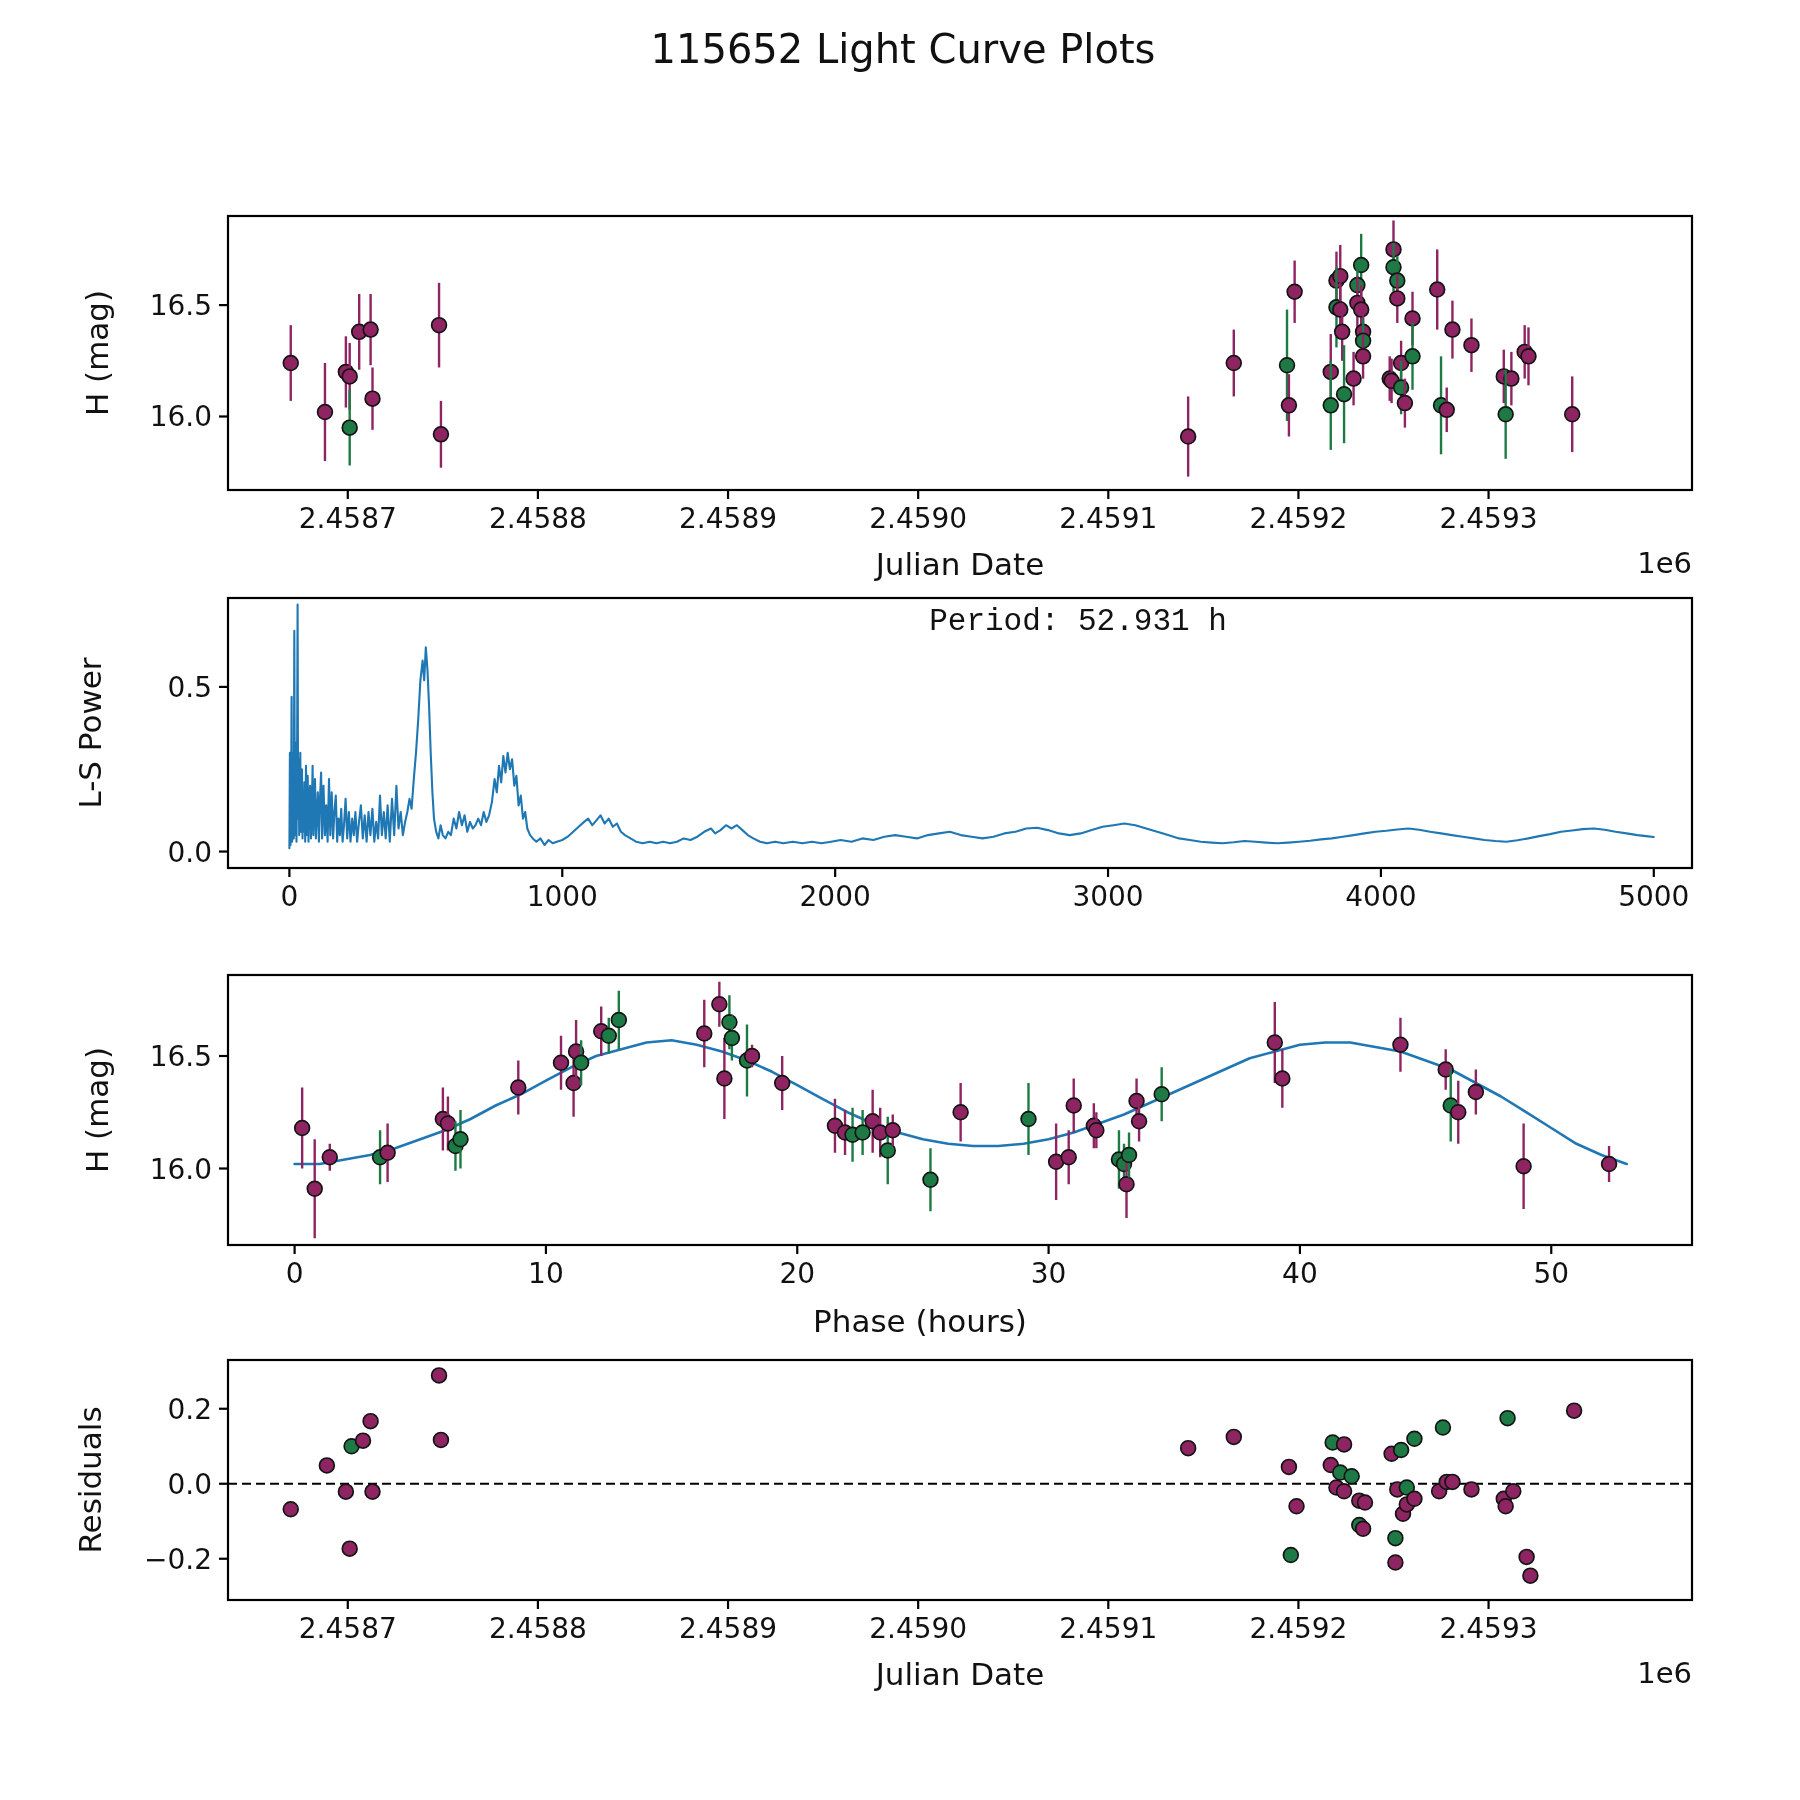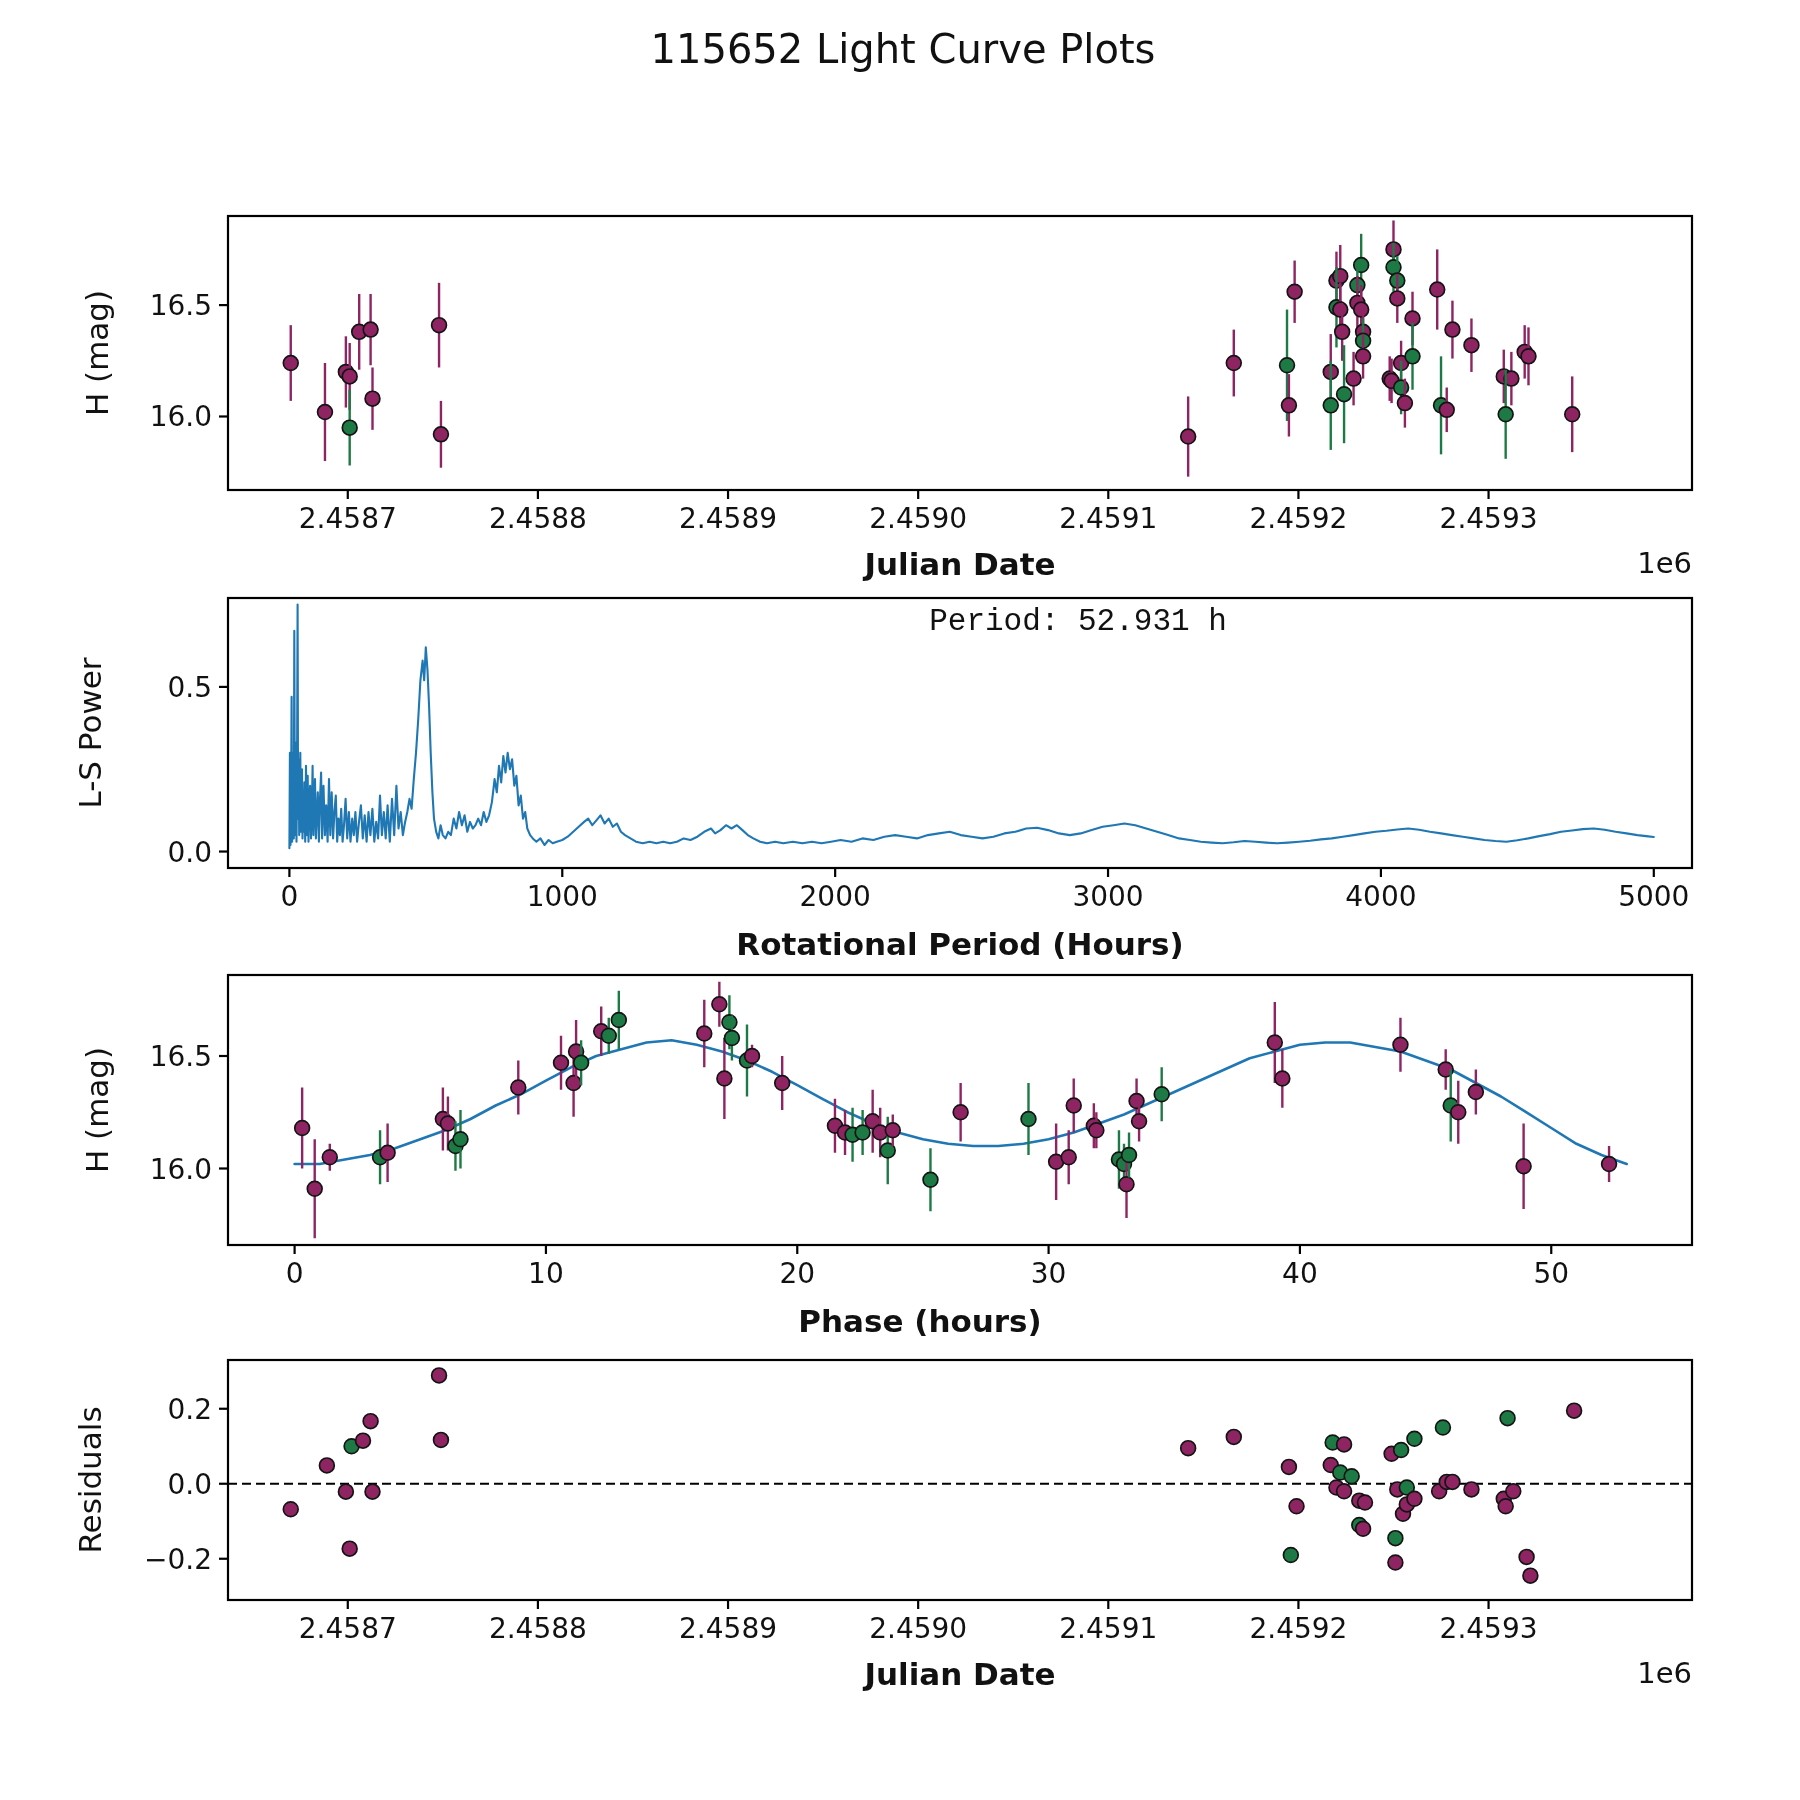--- a/index.html
+++ b/index.html
@@ -1,19 +1,19 @@
 <!DOCTYPE html>
 <html><head>
 <meta charset="utf-8">
 <style>
   html,body{margin:0;padding:0;background:#ffffff;}
   .fig{position:relative;width:1800px;height:1736px;background:#ffffff;
        font-family:"DejaVu Sans","Liberation Sans",sans-serif;color:#111;overflow:hidden;}
   .fig-title{position:absolute;transform:translateX(-50%);font-size:40px;white-space:nowrap;}
-  .xlabel{position:absolute;transform:translateX(-50%);font-size:31px;white-space:nowrap;font-weight:bold;}
+  .xlabel{position:absolute;transform:translateX(-50%);font-size:31px;white-space:nowrap;}
   .ylabel{position:absolute;transform:translate(-50%,-50%) rotate(-90deg);font-size:31px;white-space:nowrap;}
   .offset-label{position:absolute;transform:translateX(-100%);font-size:29px;text-align:center;}
   .annotation{position:absolute;transform:translateX(-50%);font-size:31px;white-space:nowrap;font-family:Liberation Mono, monospace;}
   svg.axes{position:absolute;overflow:visible;}
   svg text{font-family:"DejaVu Sans","Liberation Sans",sans-serif;fill:#111;}
 </style>
 </head>
 <body>
 
 <div class="fig">
@@ -166,21 +166,20 @@
       <line x1="1425.7968313140727" x2="1425.7968313140727" y1="270" y2="279" stroke="#000000" stroke-width="2.2"></line>
       <text x="1425.7968313140727" y="308" text-anchor="middle" font-size="28">5000</text>
       <line x1="0" x2="-9" y1="253.53658536585365" y2="253.53658536585365" stroke="#000000" stroke-width="2.2"></line>
       <text x="-16" y="263.5365853658536" text-anchor="end" font-size="28">0.0</text>
       <line x1="0" x2="-9" y1="88.90243902439022" y2="88.90243902439022" stroke="#000000" stroke-width="2.2"></line>
       <text x="-16" y="98.90243902439022" text-anchor="end" font-size="28">0.5</text>
       <rect x="0" y="0" width="1464" height="270" fill="none" stroke="#000000" stroke-width="2.2"></rect>
     </svg>
   <div class="annotation" style="left:1078px;top:604px;">Period: 52.931 h</div>
   <div class="ylabel" style="left:90px;top:733px;">L-S Power</div>
-  <div class="xlabel" style="left:960px;top:926px;">Rotational Period (Hours)</div>
 
   <svg class="axes" style="left:228px;top:975px;" width="1464" height="270">
       <path d="M66.6 189.0L91.7 189.0L116.9 184.5L142.0 180.0L167.1 173.3L192.3 164.3L217.4 155.2L242.5 144.0L267.7 130.5L292.8 119.3L317.9 105.7L343.1 92.3L368.2 81.0L393.3 74.2L418.5 67.5L443.6 65.2L468.7 69.7L493.9 76.5L519.0 85.5L544.1 96.8L569.3 110.2L594.4 123.8L619.5 137.2L644.7 148.5L669.8 157.5L694.9 164.3L720.1 168.8L745.2 171.0L770.3 171.0L795.5 168.8L820.6 164.3L845.7 157.5L870.9 148.5L896.0 139.5L921.1 128.3L946.3 117.0L971.4 105.7L996.5 94.5L1021.7 83.3L1046.8 76.5L1071.9 69.7L1097.1 67.5L1122.2 67.5L1147.3 72.0L1172.5 76.5L1197.6 85.5L1222.7 94.5L1247.9 108.0L1273.0 121.5L1298.1 137.2L1323.3 153.0L1348.4 168.8L1373.5 180.0L1398.7 189.0" fill="none" stroke="#1f77b4" stroke-width="2.6" stroke-linejoin="round" stroke-linecap="round"></path>
       <line x1="74.14248927038625" x2="74.14248927038625" y1="193.5" y2="112.50000000000009" stroke="#8E2462" stroke-width="2.4"></line>
       <circle cx="74.14248927038625" cy="153.00000000000003" r="7.4" fill="#8E2462" stroke="#141414" stroke-width="1.7"></circle>
       <line x1="86.70901287553649" x2="86.70901287553649" y1="263.2500000000001" y2="164.2500000000002" stroke="#8E2462" stroke-width="2.4"></line>
       <circle cx="86.70901287553649" cy="213.74999999999997" r="7.4" fill="#8E2462" stroke="#141414" stroke-width="1.7"></circle>
       <line x1="101.78884120171672" x2="101.78884120171672" y1="195.74999999999994" y2="168.7500000000001" stroke="#8E2462" stroke-width="2.4"></line>
       <circle cx="101.78884120171672" cy="182.24999999999983" r="7.4" fill="#8E2462" stroke="#141414" stroke-width="1.7"></circle>
       <line x1="152.05493562231757" x2="152.05493562231757" y1="209.24999999999966" y2="155.2499999999996" stroke="#1E7A45" stroke-width="2.4"></line>

